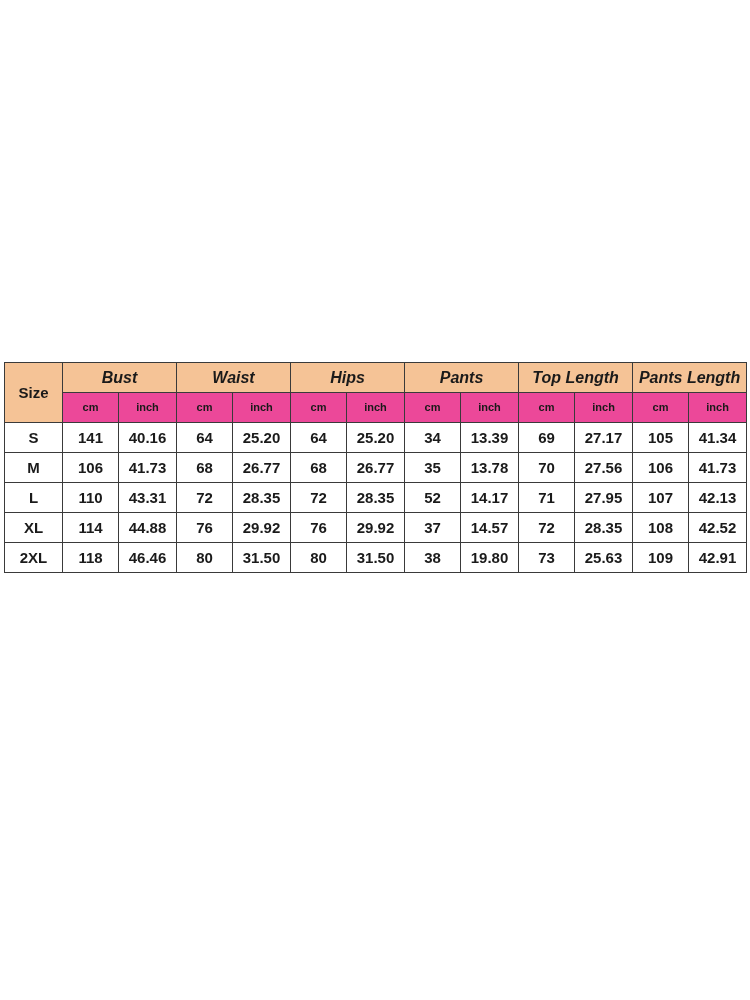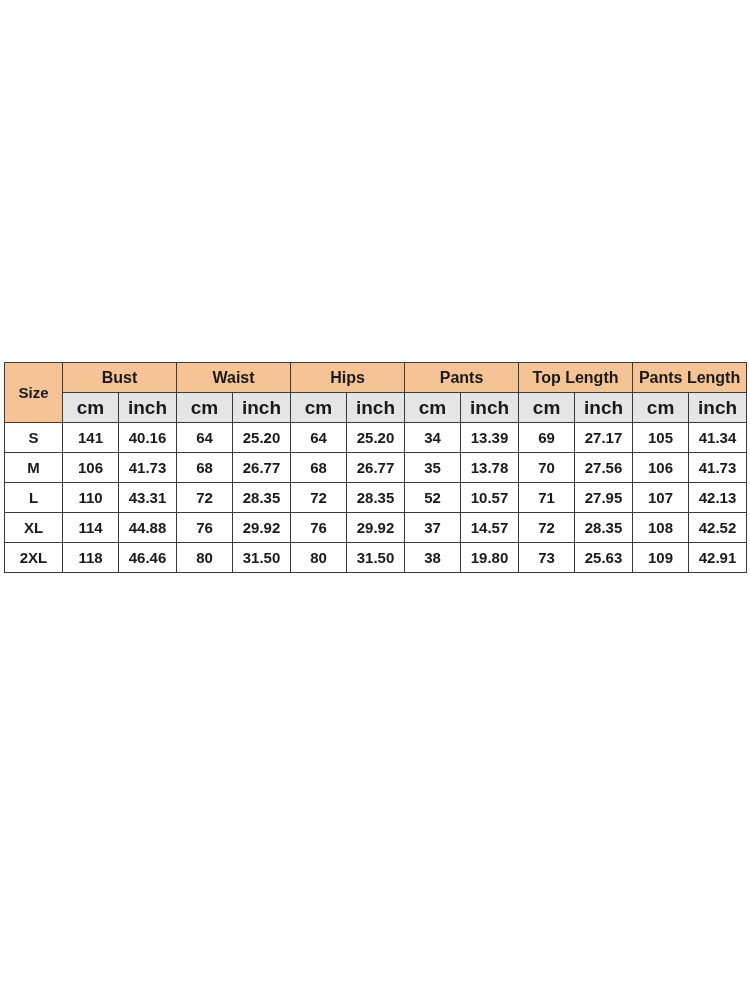--- a/index.html
+++ b/index.html
@@ -34,32 +34,33 @@
     font-weight: bold;
     color: #1a1a1a;
     padding: 0;
     height: 29px;
     line-height: 29px;
     background: #ffffff;
   }
   table.size-chart th.header-cell {
     background: #f5c396;
     font-size: 16px;
+    font-style: italic;
   }
   table.size-chart td.size-label {
     background: #ffffff;
   }
   table.size-chart th.size-corner {
     background: #f5c396;
     font-size: 15px;
     margin-left: 32px;
   }
   table.size-chart th.unit-cell {
-    background: #e5e5e5;
-    font-size: 19px;
+    background: #ec4899;
+    font-size: 11px;
   }
   
   col.c-size   { width: 58px; }
   col.c-cm     { width: 56px; }
   col.c-inch   { width: 58px; }
   col.c-cm-w   { width: 56px; }
   col.c-inch-w { width: 58px; }
   col.c-cm-h   { width: 56px; }
   col.c-inch-h { width: 58px; }
   col.c-cm-s   { width: 56px; }
@@ -147,21 +148,21 @@
       </tr>
       <tr>
         <td class="size-label">L</td>
         <td>110</td>
         <td>43.31</td>
         <td>72</td>
         <td>28.35</td>
         <td>72</td>
         <td>28.35</td>
         <td>52</td>
-        <td>10.57</td>
+        <td>14.17</td>
         <td>71</td>
         <td>27.95</td>
         <td>107</td>
         <td>42.13</td>
       </tr>
       <tr>
         <td class="size-label">XL</td>
         <td>114</td>
         <td>44.88</td>
         <td>76</td>

